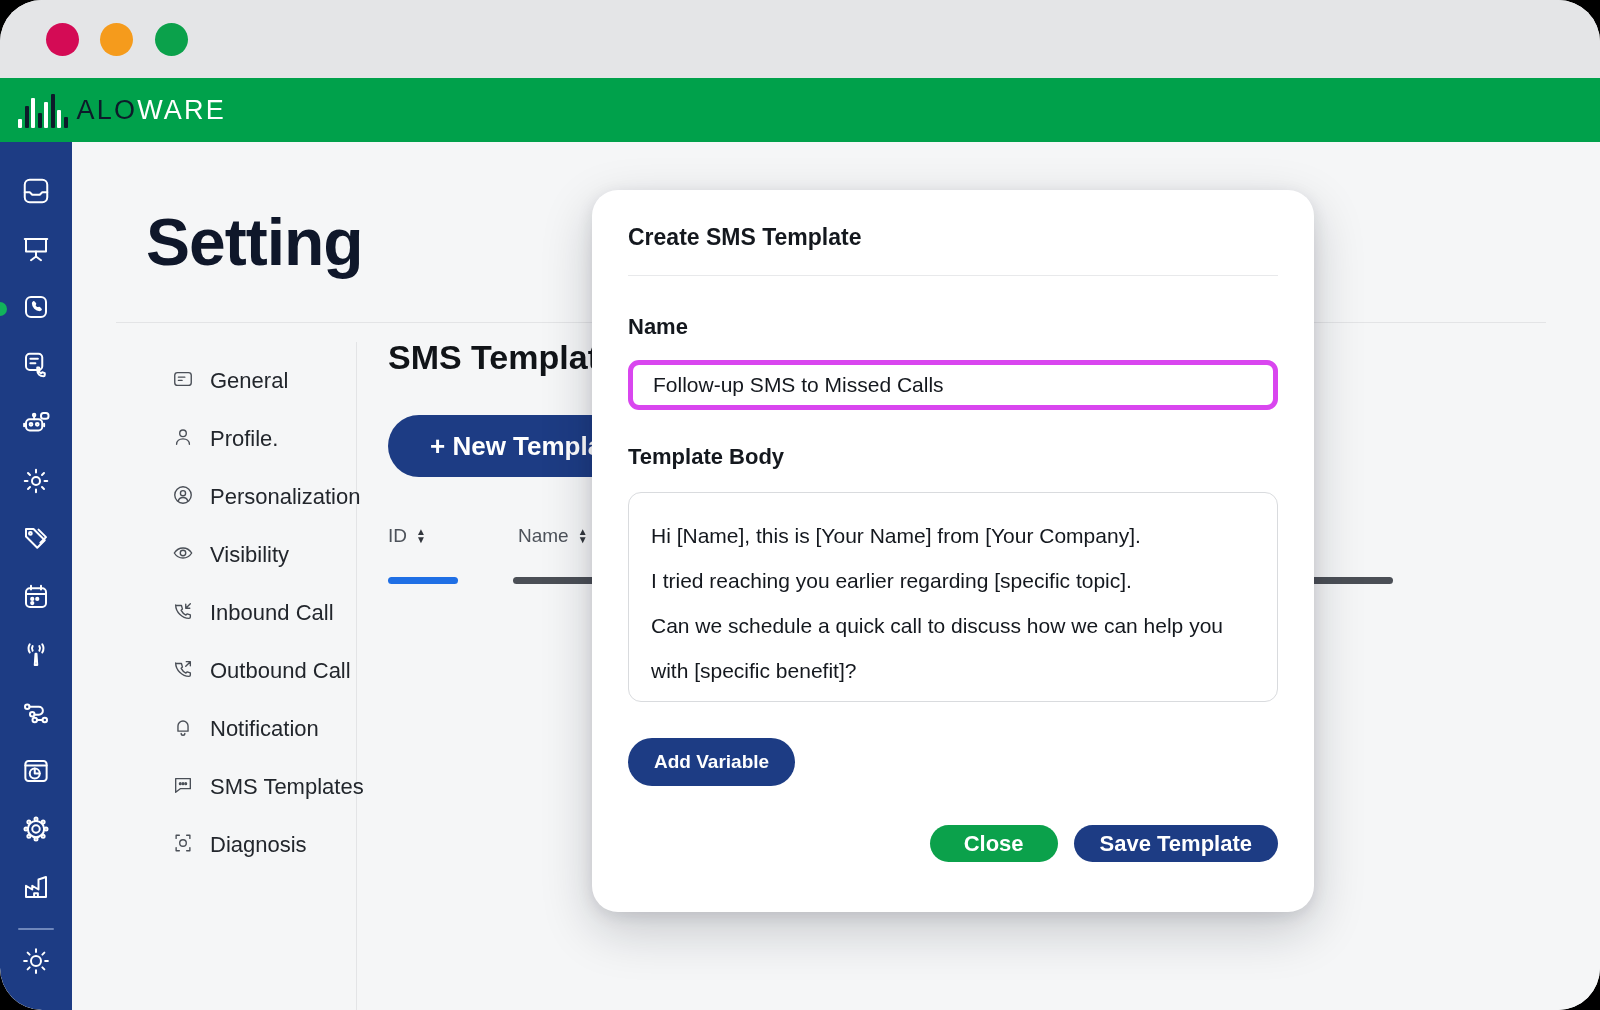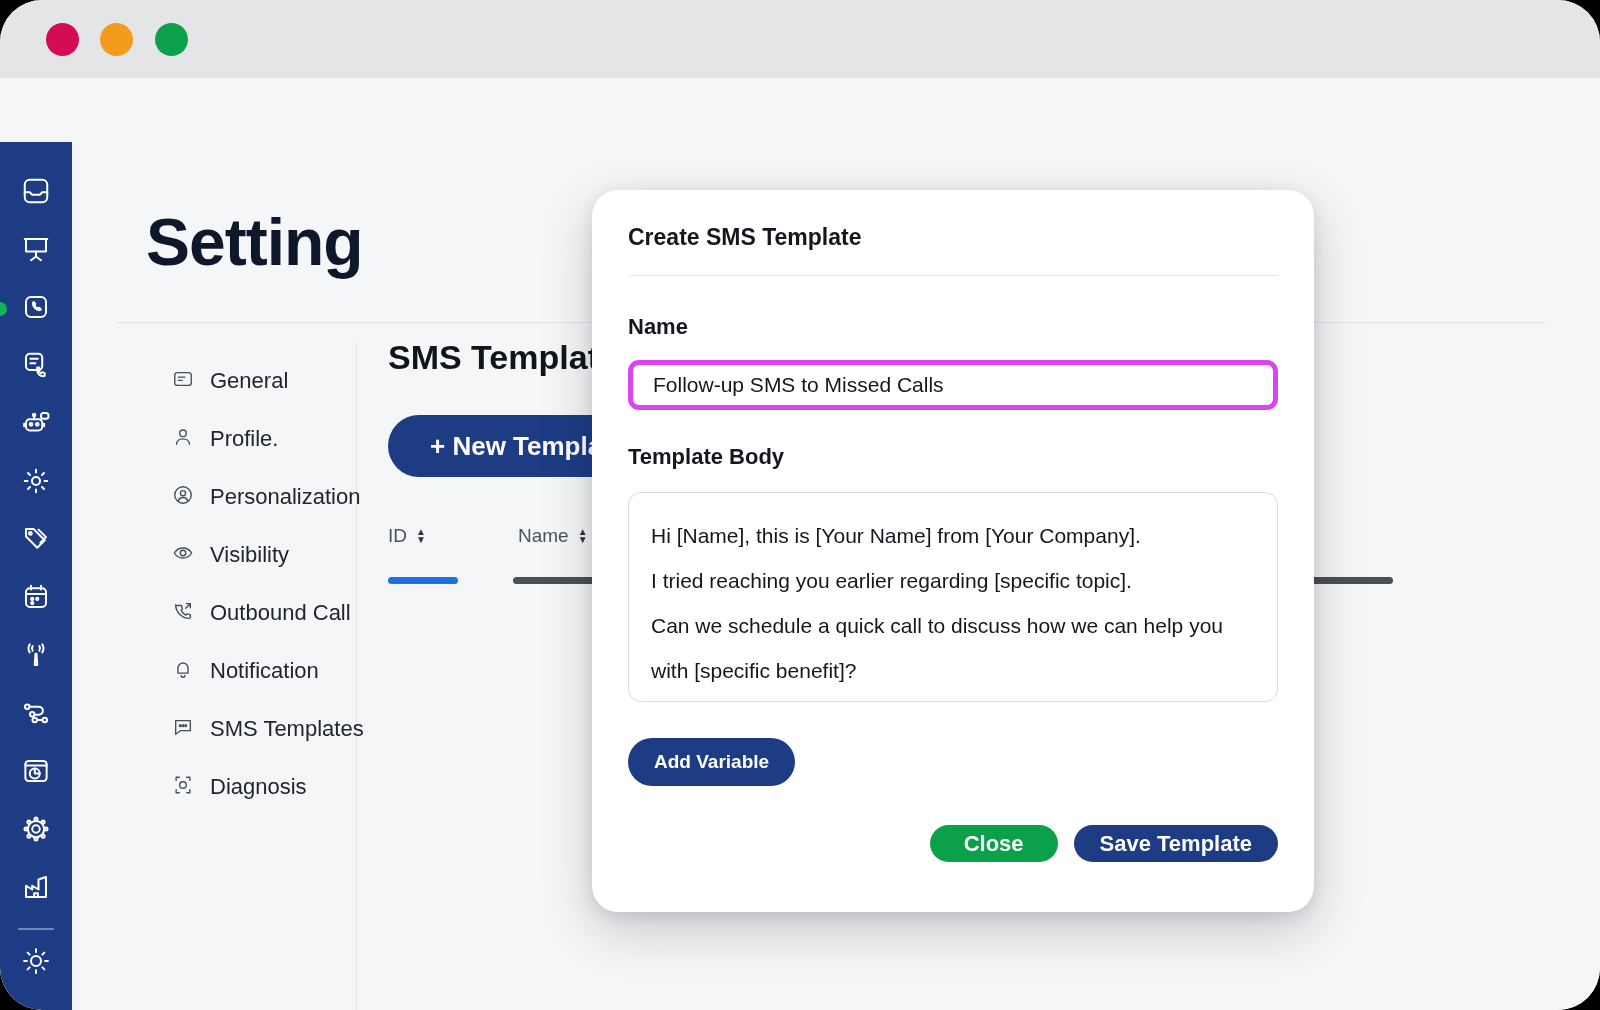--- a/index.html
+++ b/index.html
@@ -156,20 +156,35 @@
 <body>
 
 <div id="window">
 
   <div id="titlebar">
     <div class="dot red"></div>
     <div class="dot yellow"></div>
     <div class="dot green"></div>
   </div>
 
+  <div id="brandbar">
+    <div id="logo">
+      <span id="logo-mark">
+        <i style="height:9px;background:#ffffff"></i>
+        <i style="height:22px;background:#0d1b2a"></i>
+        <i style="height:30px;background:#ffffff"></i>
+        <i style="height:15px;background:#0d1b2a"></i>
+        <i style="height:26px;background:#ffffff"></i>
+        <i style="height:34px;background:#0d1b2a"></i>
+        <i style="height:18px;background:#ffffff"></i>
+        <i style="height:11px;background:#0d1b2a"></i>
+      </span>
+      <span id="logo-text"><span class="alo">ALO</span><span class="ware">WARE</span></span>
+    </div>
+  </div>
 
   <div id="rail">
 
     <div class="rail-item">
       <span>
         <svg viewBox="0 0 24 24">
             <rect x="3" y="3" width="18" height="18" rx="4"></rect>
             <path d="M3 13h4l2 2h6l2-2h4"></path>
           </svg>
       </span>
@@ -363,20 +378,29 @@
       <div class="nav-item">
         <span>
           <svg viewBox="0 0 24 24">
               <path d="M2.5 12S6 6.5 12 6.5 21.5 12 21.5 12 18 17.5 12 17.5 2.5 12 2.5 12z"></path>
               <circle cx="12" cy="12" r="3"></circle>
             </svg>
         </span>
         <span class="nav-label">Visibility</span>
       </div>
 
+      <div class="nav-item">
+        <span>
+          <svg viewBox="0 0 24 24">
+              <path d="M4 5.5c0 7.5 7 14.5 14.5 14.5.8 0 1.5-.7 1.5-1.5v-2.3l-3.4-1.1-1.4 1.4a12 12 0 0 1-5.2-5.2l1.4-1.4L10.3 6H5.5C4.7 6 4 5.6 4 5.5z"></path>
+              <path d="M20 4l-5 5M15 4.6V9h4.4"></path>
+            </svg>
+        </span>
+        <span class="nav-label">Inbound Call</span>
+      </div>
 
       <div class="nav-item">
         <span>
           <svg viewBox="0 0 24 24">
               <path d="M4 5.5c0 7.5 7 14.5 14.5 14.5.8 0 1.5-.7 1.5-1.5v-2.3l-3.4-1.1-1.4 1.4a12 12 0 0 1-5.2-5.2l1.4-1.4L10.3 6H5.5C4.7 6 4 5.6 4 5.5z"></path>
               <path d="M15 9l5-5M20 8.4V4h-4.4"></path>
             </svg>
         </span>
         <span class="nav-label">Outbound Call</span>
       </div>

